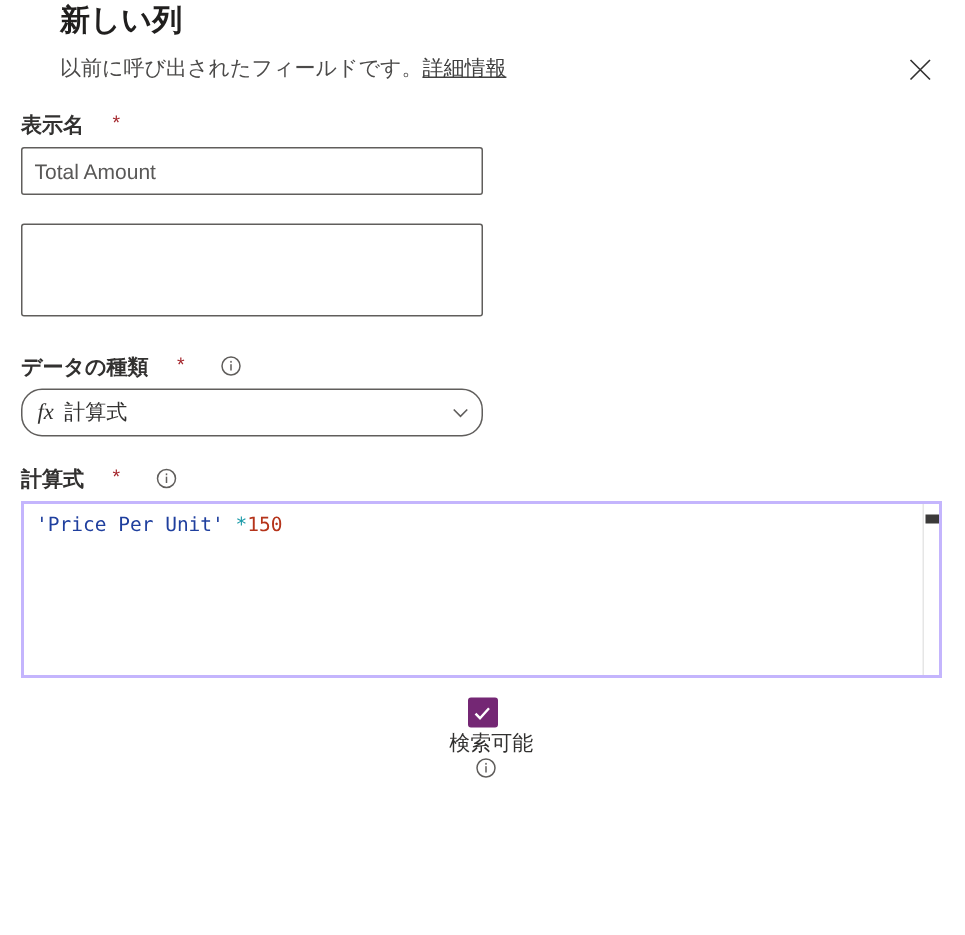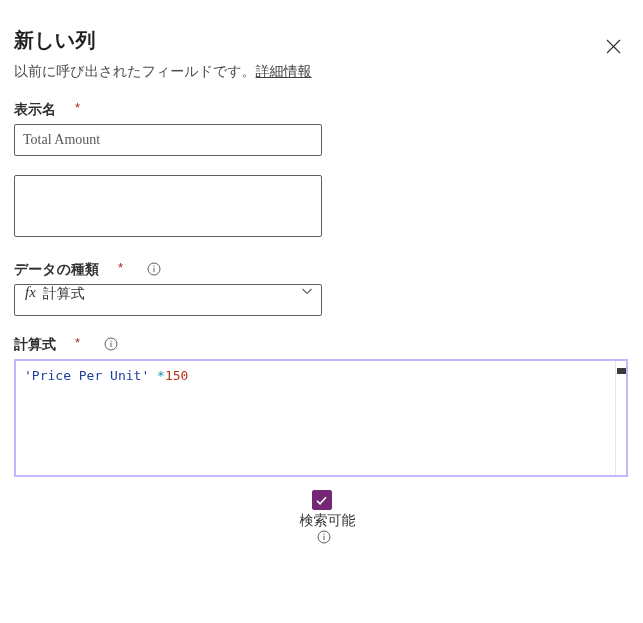--- a/index.html
+++ b/index.html
@@ -21,21 +21,21 @@
   .panel {
     position: relative;
     width: 643px;
     height: 623px;
     padding: 0 14px;
   }
 
   
   .panel-header {
     position: relative;
-    padding-top: 26px;
+    margin-left: 26px;
   }
   .panel-title {
     font-size: 20px;
     font-weight: bold;
     line-height: 28px;
     color: #201f1e;
     margin: 0;
     letter-spacing: 0.2px;
   }
   .panel-subtitle {
@@ -100,21 +100,21 @@
   .info-icon svg { display: block; }
 
   
   .text-input {
     width: 308px;
     height: 32px;
     border: 1px solid #605e5c;
     border-radius: 2px;
     background: #ffffff;
     padding: 0 8px;
-    font-family: Liberation Serif, serif;
+    font-family: Liberation Sans, sans-serif;
     font-size: 14px;
     color: #595857;
     outline: none;
   }
   .text-input::placeholder { color: #a19f9d; }
 
   
   .textarea-input {
     width: 308px;
     height: 62px;
@@ -127,24 +127,24 @@
     color: #323130;
     resize: none;
     outline: none;
   }
 
   
   .dropdown {
     width: 308px;
     height: 32px;
     border: 1px solid #605e5c;
-    border-radius: 2px;
-    background: #ffffff;
-    display: flex;
-    align-items: flex-start;
+    border-radius: 14px;
+    background: #ffffff;
+    display: flex;
+    align-items: center;
     padding: 0 8px 0 10px;
     cursor: pointer;
     position: relative;
   }
   .dropdown-fx {
     font-family: "Liberation Serif", "DejaVu Serif", serif;
     font-style: italic;
     font-size: 15px;
     color: #323130;
     margin-right: 7px;

